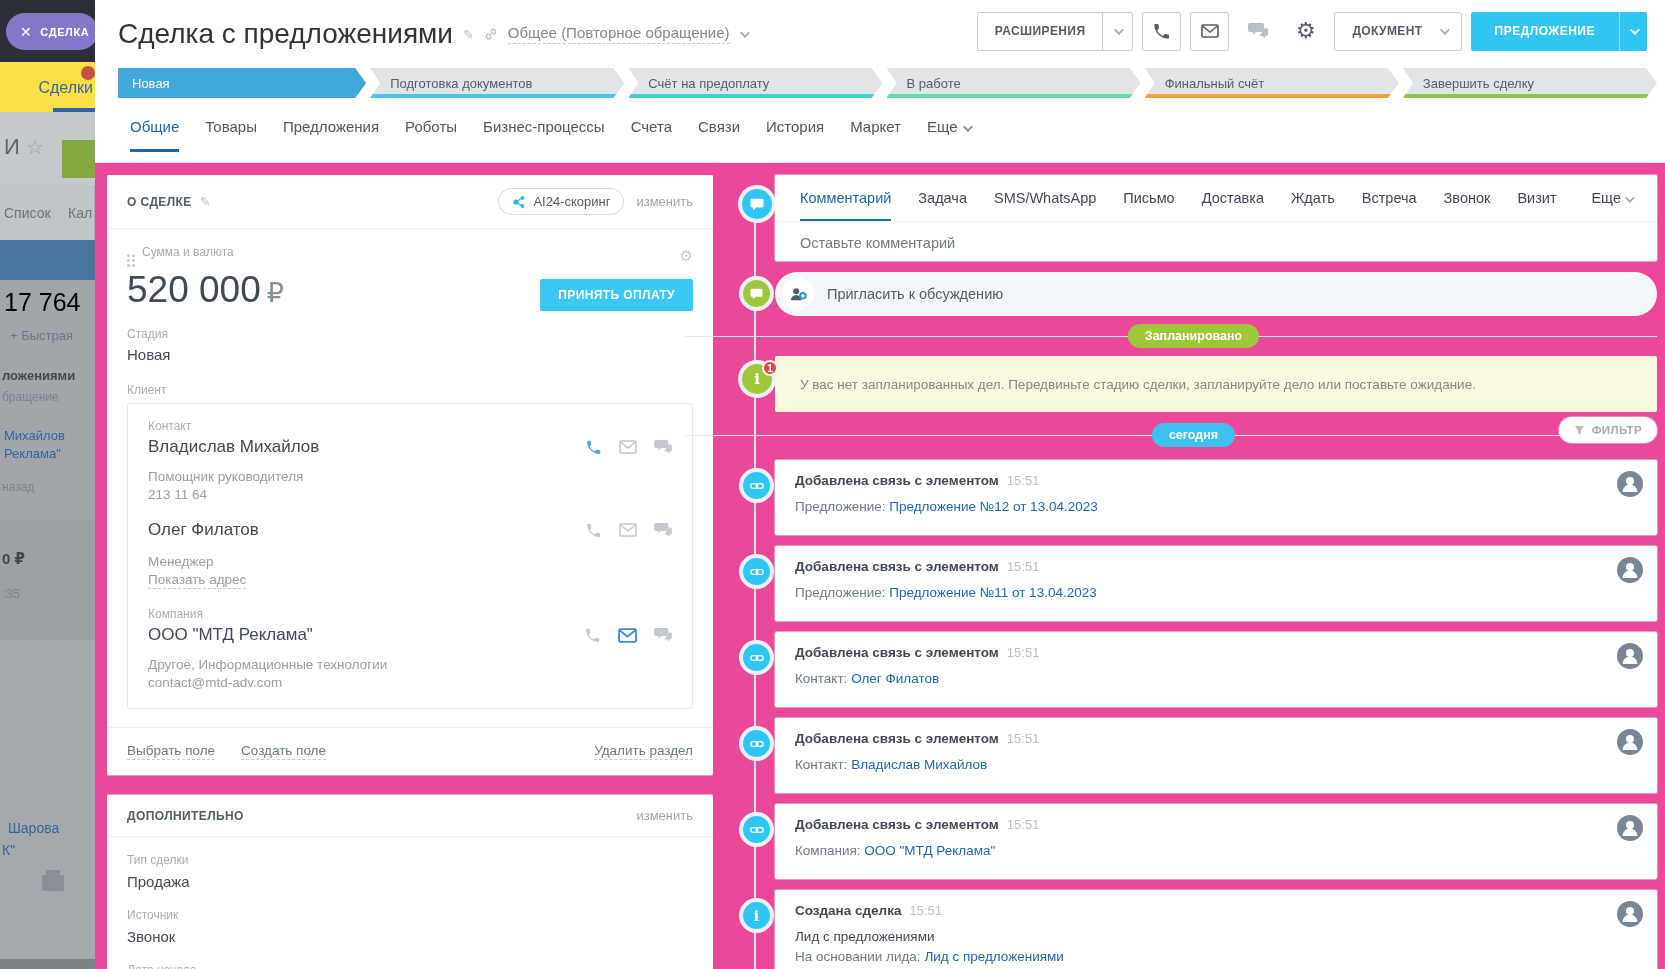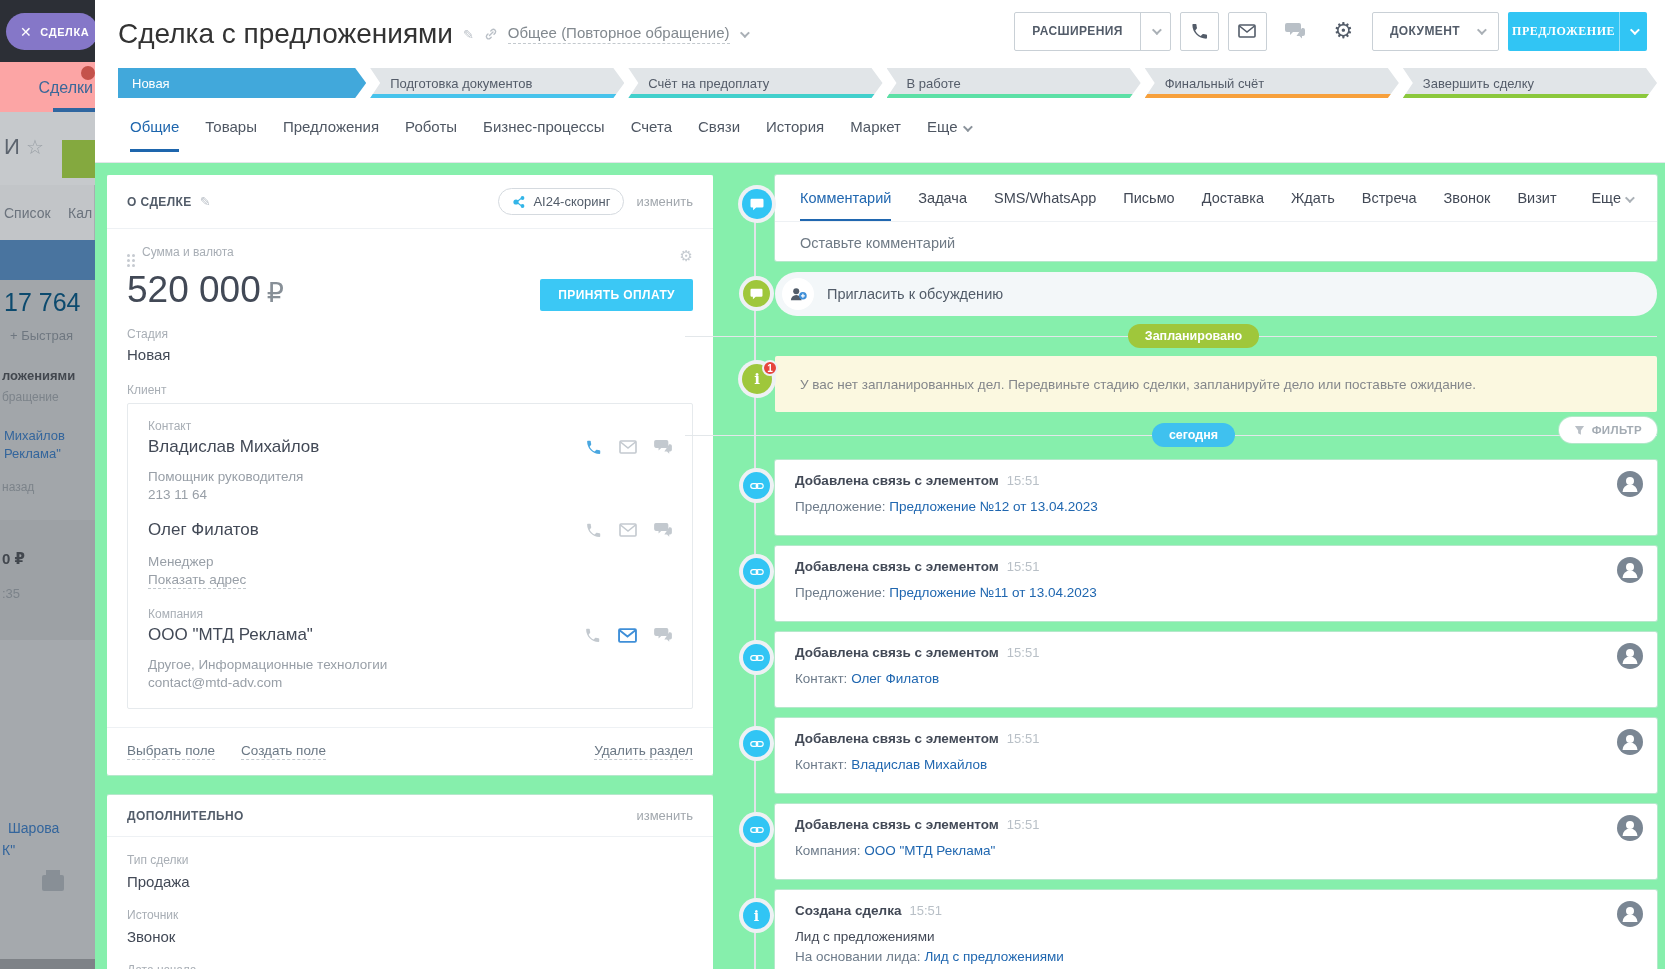--- a/index.html
+++ b/index.html
@@ -6,62 +6,62 @@
   html,body { width:1665px; height:969px; overflow:hidden; background:#eef1f4;
     font-family:"Liberation Sans","DejaVu Sans",sans-serif; }
   #app { position:relative; width:1665px; height:969px; }
 
   
   .bg-strip { position:absolute; left:0; top:0; width:95px; height:969px; background:#a9adb1; overflow:hidden; }
   .bg-topbar { position:absolute; left:0; top:0; width:95px; height:62px; background:#2c2f36; }
   .close-pill { position:absolute; left:6px; top:13px; width:92px; height:37px; background:#8577c8; border-radius:19px;
     color:#fff; font-size:11px; font-weight:bold; letter-spacing:.6px; display:flex; align-items:center; gap:8px; padding-left:14px; }
   .close-pill .x { font-size:14px; font-weight:normal; }
-  .bg-tabs { position:absolute; left:0; top:62px; width:95px; height:50px; background:#fca5a5;text-decoration:underline; }
+  .bg-tabs { position:absolute; left:0; top:62px; width:95px; height:50px; background:#fde047;text-decoration:underline; }
   .bg-tabs .tab-frag { position:absolute; right:2px; top:17px; color:#3a6899; font-size:16px; }
   .bg-tabs .red-dot { position:absolute; right:0px; top:4px; width:14px; height:14px; border-radius:50%; background:#c4524b; }
   .bg-tabs .underline { position:absolute; right:0; bottom:0; width:42px; height:4px; background:#2f66a0; }
   .bg-title { position:absolute; left:0; top:112px; width:95px; height:73px; background:#c6c9cc; }
   .bg-title .ttl { position:absolute; left:4px; top:22px; color:#5c646e; font-size:22px; }
   .bg-title .star { color:#9aa0a6; font-size:20px; }
   .bg-title .green-btn { position:absolute; right:0; top:28px; width:33px; height:38px; background:#84a93f; }
   .bg-views { position:absolute; left:0; top:185px; width:94px; height:55px; background:#c2c5c8; color:#6b737d; font-size:14px; }
   .bg-views span { position:absolute; top:20px; }
   .bg-bluebar { position:absolute; left:0; top:240px; width:95px; height:40px; background:#49749f; }
   .bg-rows { position:absolute; left:0; top:280px; width:95px; height:340px; background:#a2a6aa; }
-  .bg-counter { position:absolute; left:4px; top:8px; color:#0c4a6e; font-size:25px; }
+  .bg-counter { position:absolute; left:4px; top:8px; color:#000000; font-size:25px; }
   .bg-quick { position:absolute; left:10px; top:48px; color:#6f7780; font-size:13px; }
   .frag { position:absolute; color:#7c838a; font-size:12px; }
   .frag.dark { color:#42474e; font-weight:bold; font-size:13px; }
   .frag.link { color:#33659c; font-size:13px; }
   .bg-row2 { position:absolute; left:0; top:520px; width:95px; height:120px; background:#9da1a5; }
   .bg-lower { position:absolute; left:0; top:640px; width:95px; height:329px; background:#a5a9ad; }
   .printer-ico { position:absolute; left:42px; top:235px; width:22px; height:16px; background:#888f96; border-radius:2px; }
   .printer-ico:before { content:""; position:absolute; left:4px; top:-5px; width:14px; height:5px; background:#888f96; }
   .bg-bottom { position:absolute; left:0; bottom:0; width:95px; height:10px; background:#7e8287; }
 
   
-  .panel { position:absolute; left:95px; top:0; width:1570px; height:969px; background:#86efac; }
+  .panel { position:absolute; left:95px; top:0; width:1570px; height:969px; background:#ec4899; }
   .panel-header { position:absolute; left:0; top:0; width:100%; height:163px; background:#fff; border-bottom:1px solid #e2e6e9; }
 
   .title-row { position:absolute; left:23px; top:12px; height:44px; display:flex; align-items:center; gap:10px; }
   .page-title { font-size:28px; color:#333; font-weight:normal; }
   .hdr-ico { color:#b9bfc6; font-size:15px; }
   .category-link { color:#82898f; font-size:15px; border-bottom:1px dashed #c3c9ce; padding-bottom:2px; }
   .caret { display:inline-block; width:7px; height:7px; border-right:2px solid #aab0b6; border-bottom:2px solid #aab0b6; transform:rotate(45deg) translateY(-2px); }
 
   .top-buttons { position:absolute; right:18px; top:11px; display:flex; align-items:center; gap:9px; height:40px; }
   .btn-outline { display:flex; align-items:center; height:39px; background:#fff; border:1px solid #c9d0d6; border-radius:2px; color:#535c69; font-size:12px; font-weight:bold; letter-spacing:.4px; }
   .btn-outline .lbl { padding:0 17px; }
   .btn-outline .split { width:30px; height:100%; border-left:1px solid #c9d0d6; display:flex; align-items:center; justify-content:center; }
   .icon-btn { width:39px; height:39px; border:1px solid #c9d0d6; border-radius:2px; background:#fff; display:flex; align-items:center; justify-content:center; }
   .icon-btn.flat { border:none; background:transparent; }
   .gear-glyph { font-size:22px; color:#535c69; }
   .btn-primary { display:flex; align-items:center; height:39px; background:#31c5f4; border-radius:2px; color:#fff; font-size:12px; font-weight:bold; letter-spacing:.5px; }
-  .btn-primary .lbl { padding:0 4px;font-family:Liberation Serif, serif; }
+  .btn-primary .lbl { padding:0 24px; }
   .btn-primary .split { width:28px; height:100%; border-left:1px solid rgba(255,255,255,.45); display:flex; align-items:center; justify-content:center; }
   .btn-primary .caret { border-color:#fff; }
 
   
   .stages { position:absolute; left:23px; top:68px; right:8px; height:30px; display:flex; gap:4px; }
   .stage { position:relative; flex:1; background:#e1e5e8; color:#545c69; font-size:13px; display:flex; align-items:center; padding-left:20px;
     clip-path:polygon(0 0, calc(100% - 11px) 0, 100% 50%, calc(100% - 11px) 100%, 0 100%, 10px 50%); }
   .stage:first-child { clip-path:polygon(0 0, calc(100% - 11px) 0, 100% 50%, calc(100% - 11px) 100%, 0 100%); padding-left:14px; }
   .stage.active { background:#41a8db; color:#fff; }
   .stage .stripe { position:absolute; left:0; bottom:0; width:100%; height:4px; }

